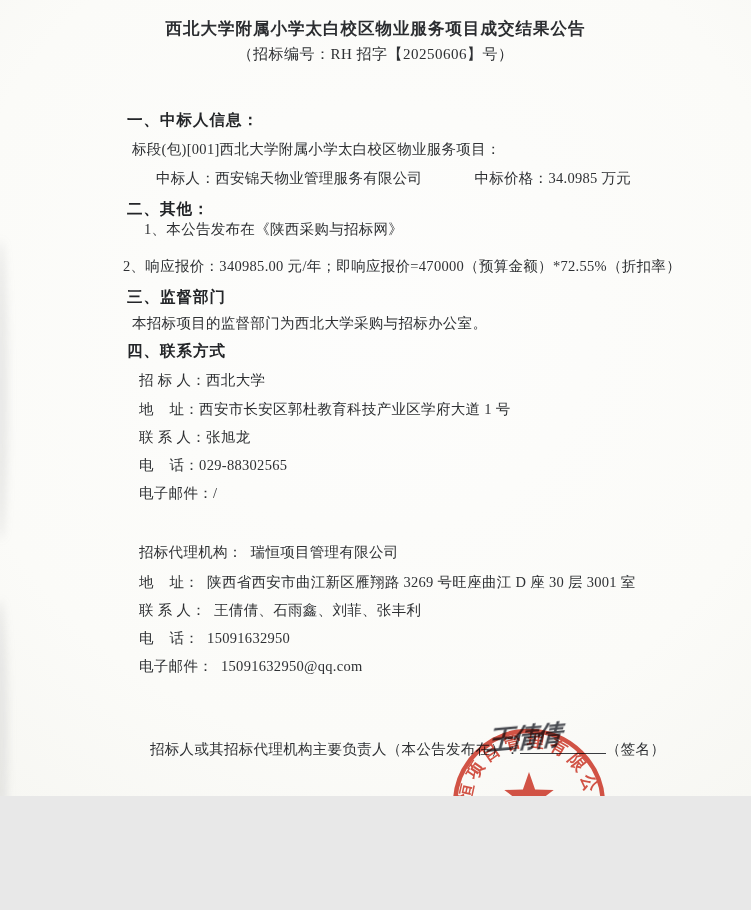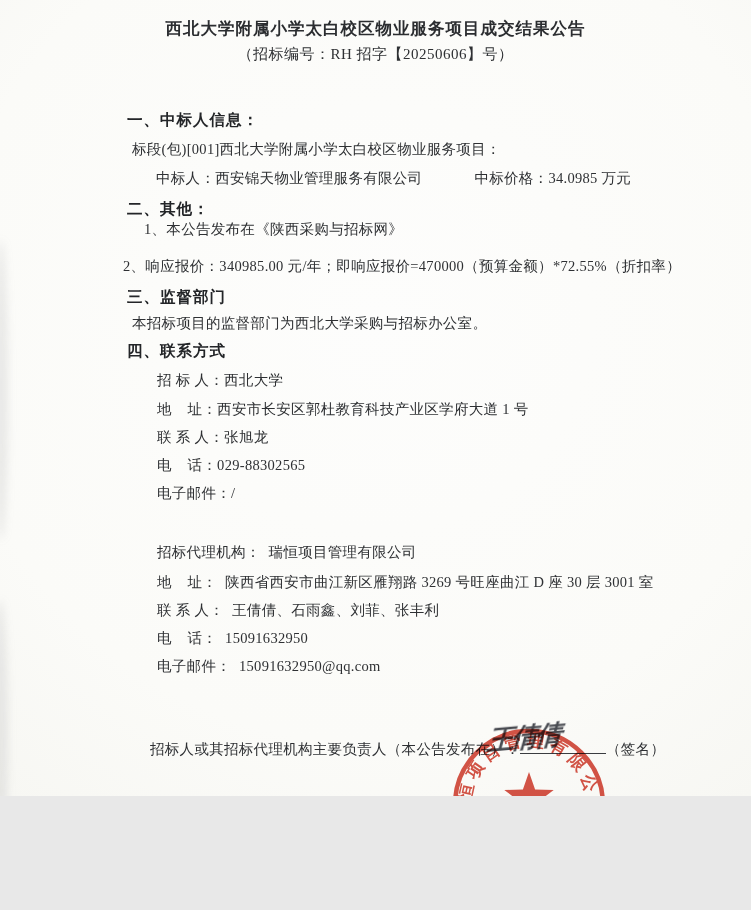--- a/index.html
+++ b/index.html
@@ -34,21 +34,21 @@
     font-size:15px;
     letter-spacing:0.5px;
   }
   .heading{
     left:127px;
     font-size:15.5px;
     font-weight:bold;
     color:#232528;
     letter-spacing:1px;
   }
-  .contact-row{left:157px;}
+  .contact-row{left:139px;}
   .contact-label{white-space:pre;}
   .contact-value{white-space:pre;}
   .agency .contact-value{margin-left:8px;}
   .price-gap{margin-left:52px;}
   .sig-underline{
     display:inline-block;
     border-bottom:1.5px solid #3a3c40;
     height:14px;
     vertical-align:baseline;
   }

